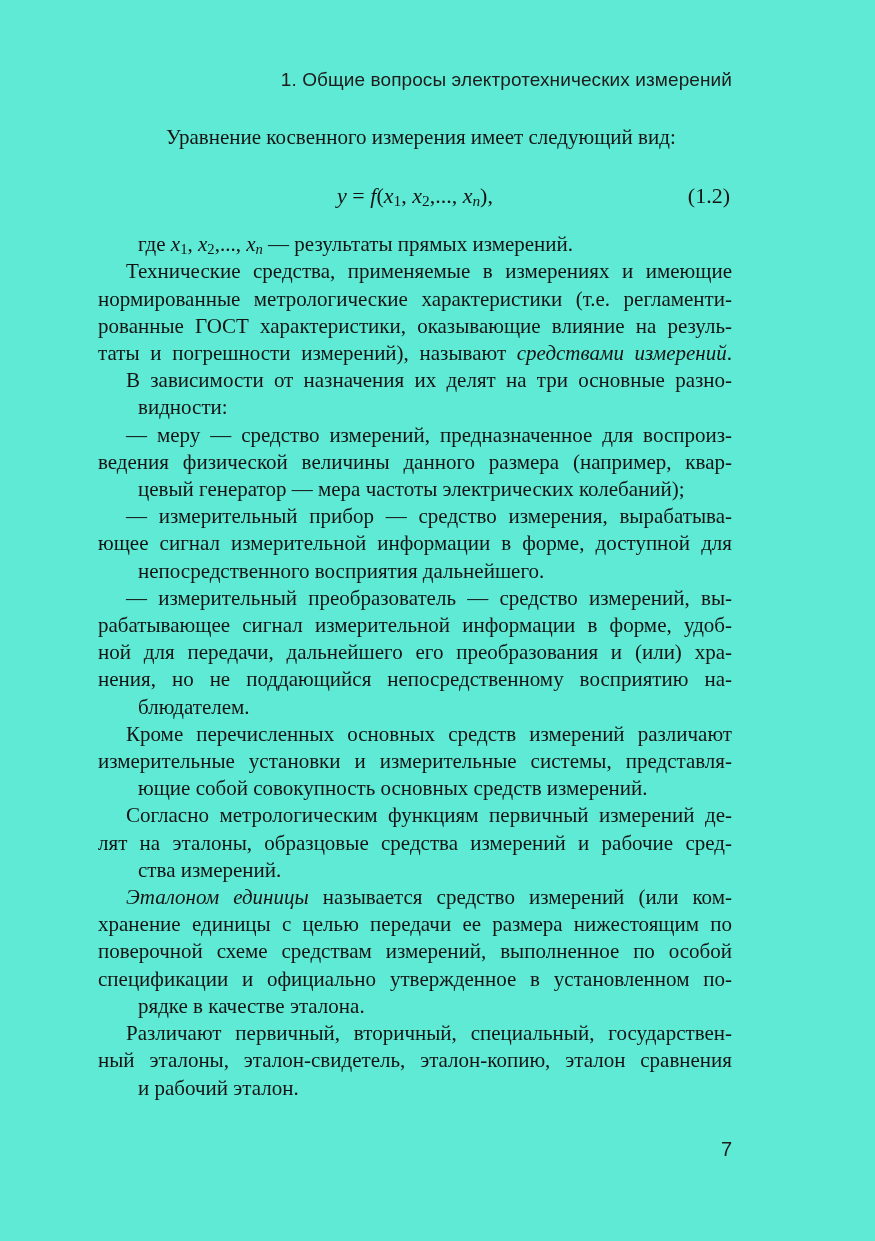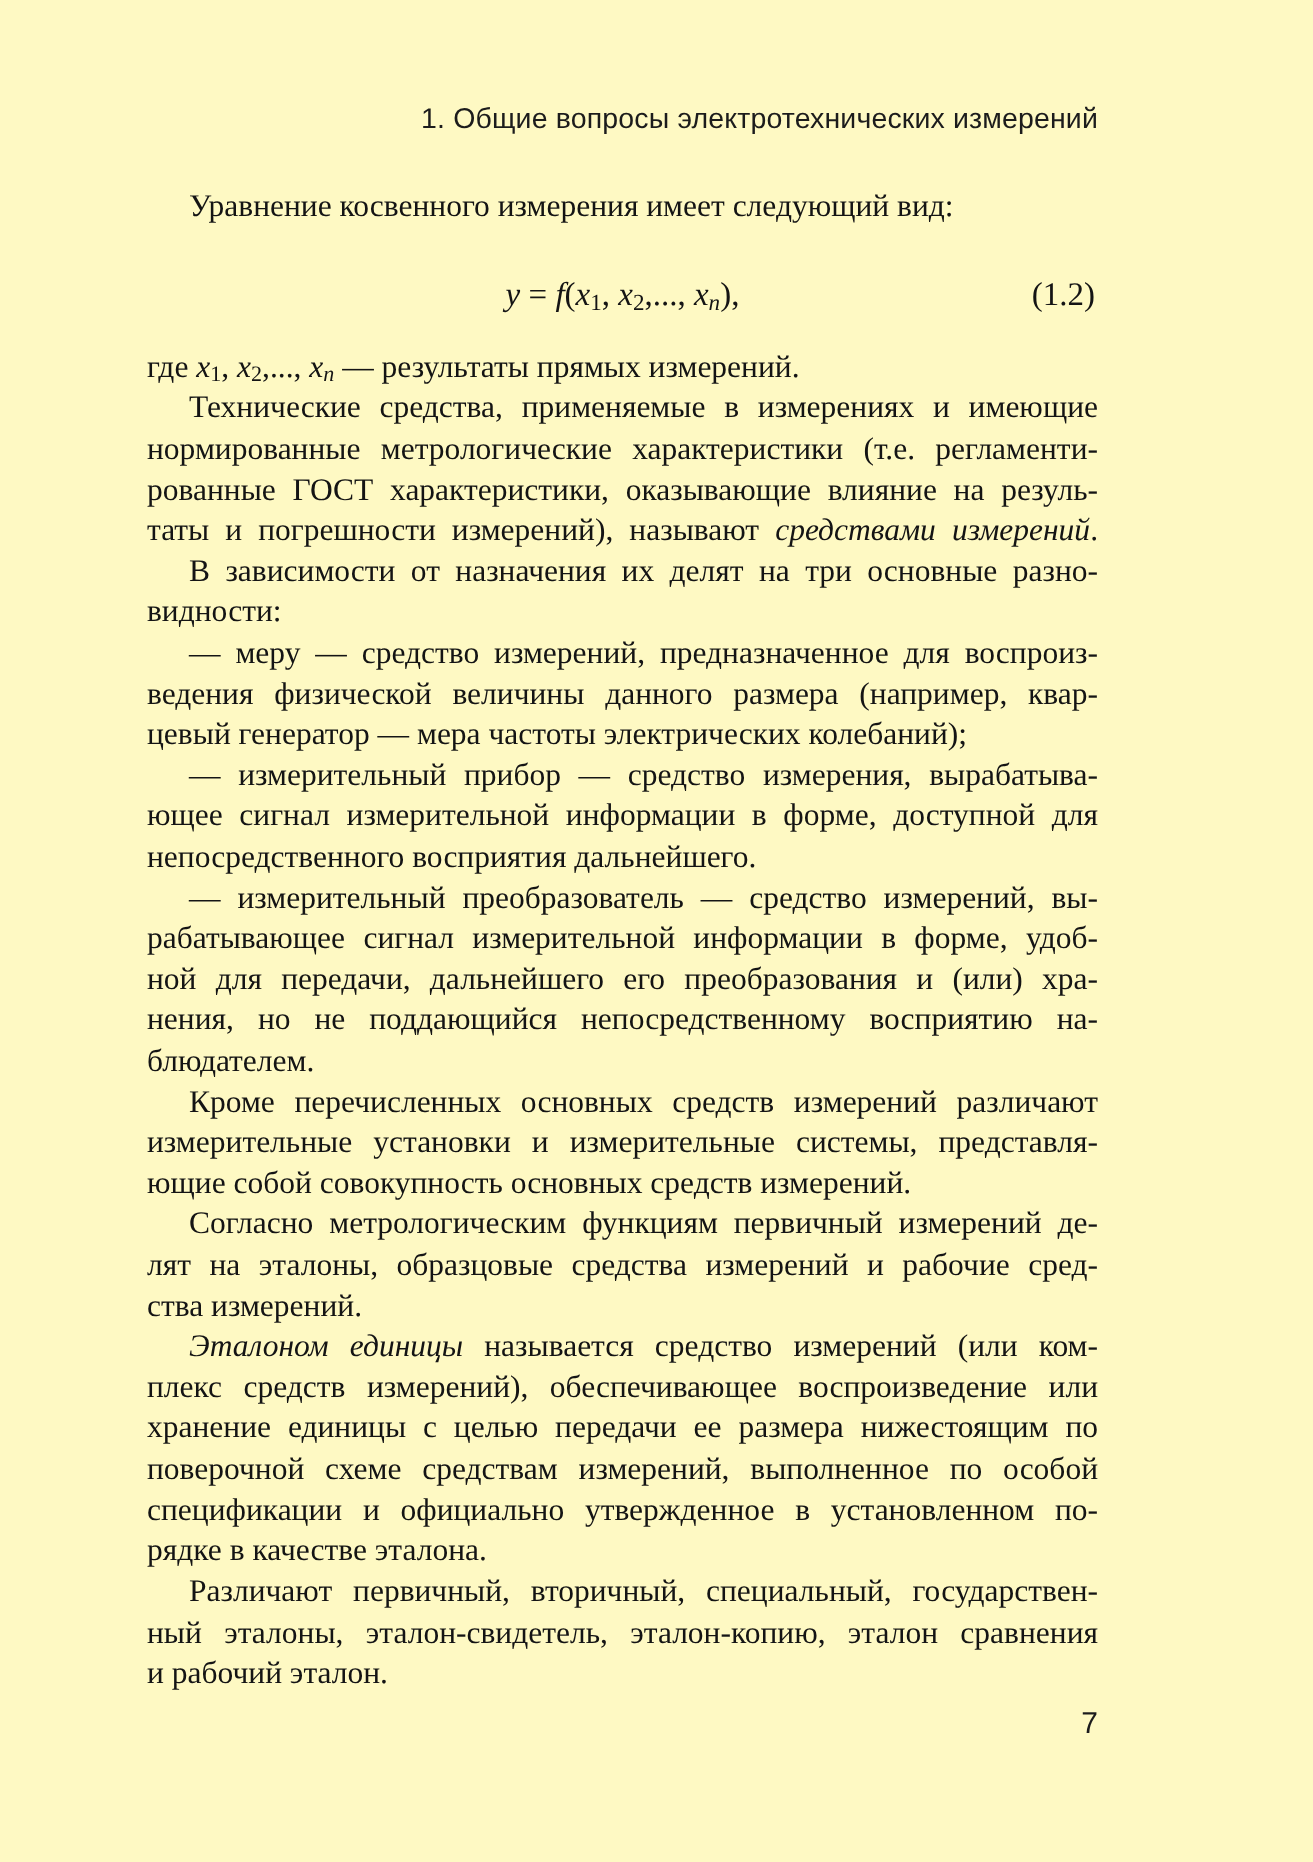--- a/index.html
+++ b/index.html
@@ -1,40 +1,40 @@
 <!DOCTYPE html>
 <html><head>
 <meta charset="utf-8">
 <style>
   html,body { margin:0; padding:0; background:#ffffff; }
   .page {
     position:relative;
     width:875px; height:1241px;
-    background:#fef9c3;
+    background:#5eead4;
     color:#141414;
     font-family:"Liberation Serif", serif;
     overflow:hidden;
   }
   .running-header {
     position:absolute; top:69px; left:98px; width:634px;
     text-align:right;
     font-family:"Liberation Sans", sans-serif;
     font-size:19px; color:#1c1c1c;
     letter-spacing:0.1px;
   }
   .content {
     position:absolute; top:124px; left:98px; width:634px;
     font-size:21px; line-height:27.2px;
   }
   .line {
     text-align:justify;
     text-align-last:justify;
     text-justify:inter-word;
   }
-  .line.left { text-align-last:left; }
+  .line.left { text-align-last:left;margin-left:40px; }
   .line.indent { text-indent:28px; }
   .it { font-style:italic; }
   sub.ss {
     font-size:0.7em;
     line-height:0;
     vertical-align:-0.22em;
     letter-spacing:0;
   }
   .eqrow {
     position:relative;
@@ -113,21 +113,20 @@
     </div>
 
     <div class="para">
       <div class="line indent">Согласно метрологическим функциям первичный измерений де-</div>
       <div class="line">лят на эталоны, образцовые средства измерений и рабочие сред-</div>
       <div class="line left">ства измерений.</div>
     </div>
 
     <div class="para">
       <div class="line indent"><span class="it">Эталоном единицы</span><span> называется средство измерений (или ком-</span></div>
-      <div class="line">плекс средств измерений), обеспечивающее воспроизведение или</div>
       <div class="line">хранение единицы с целью передачи ее размера нижестоящим по</div>
       <div class="line">поверочной схеме средствам измерений, выполненное по особой</div>
       <div class="line">спецификации и официально утвержденное в установленном по-</div>
       <div class="line left">рядке в качестве эталона.</div>
     </div>
 
     <div class="para">
       <div class="line indent">Различают первичный, вторичный, специальный, государствен-</div>
       <div class="line">ный эталоны, эталон-свидетель, эталон-копию, эталон сравнения</div>
       <div class="line left">и рабочий эталон.</div>

